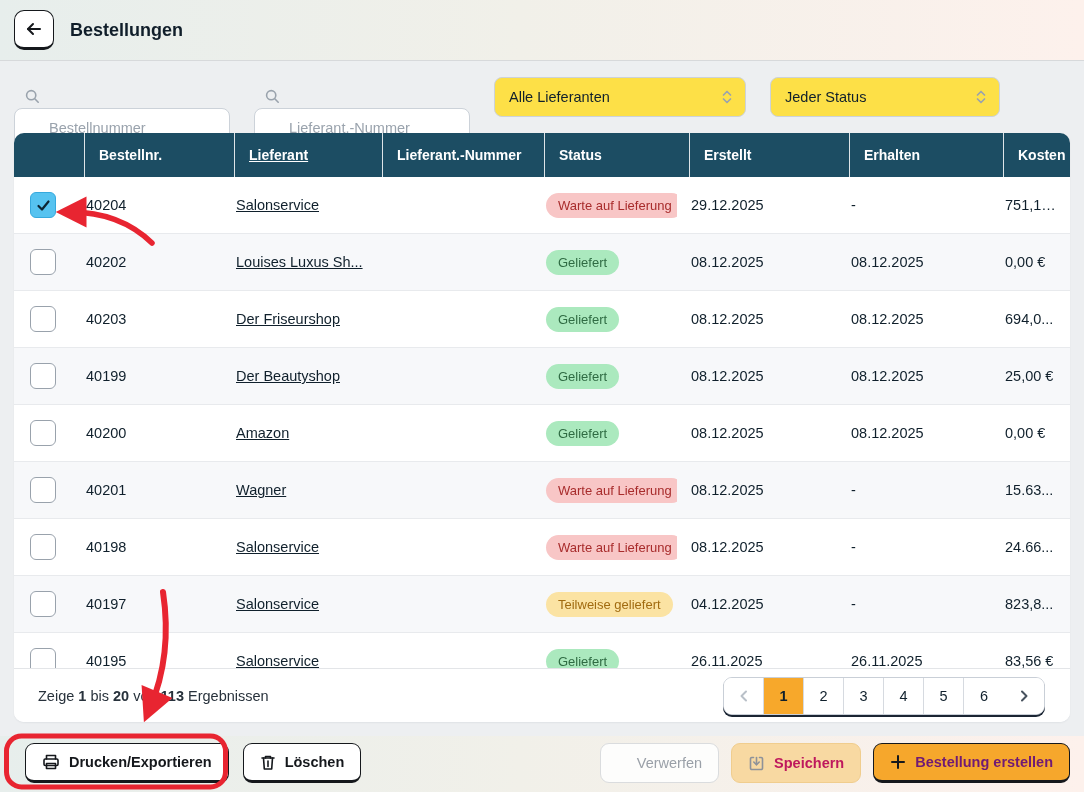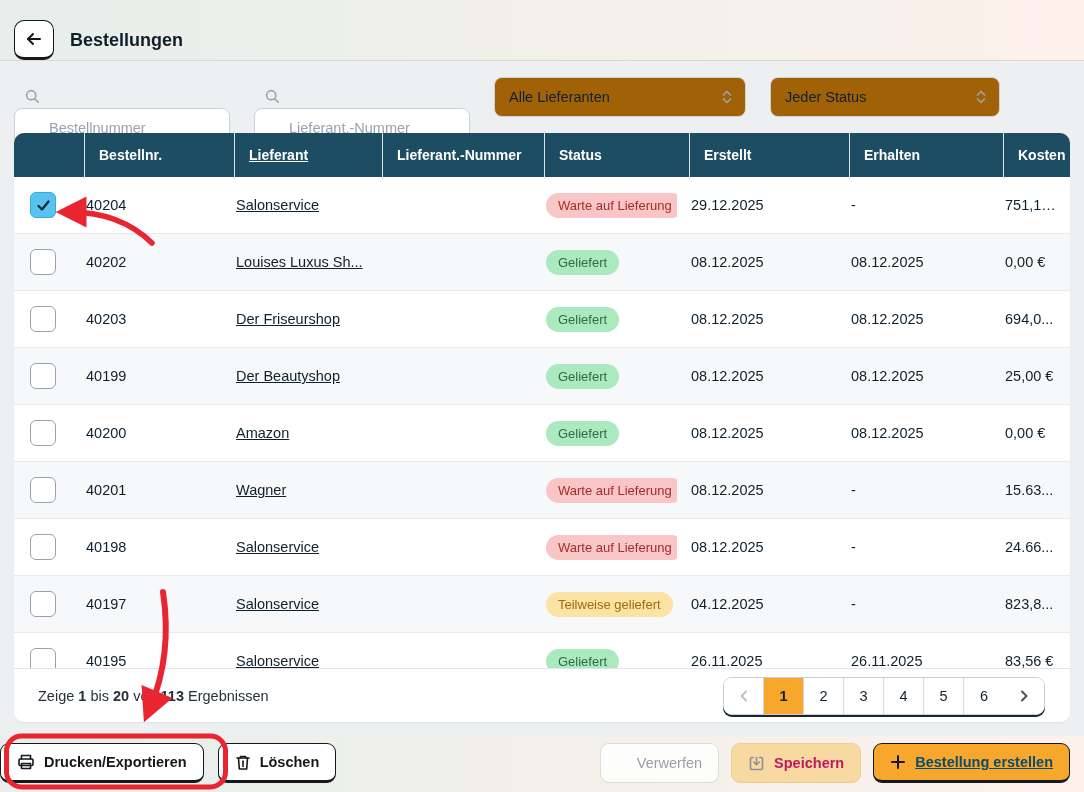--- a/index.html
+++ b/index.html
@@ -4,37 +4,37 @@
 <style>
   * { margin:0; padding:0; box-sizing:border-box; }
   html,body { width:1084px; height:792px; }
   body {
     font-family:"Liberation Sans", sans-serif;
     position:relative; overflow:hidden;
     background:linear-gradient(90deg,#e7eeec 0%,#f1f0e9 48%,#fdf1ec 100%);
     color:#10202c;
   }
   
-  .topbar { position:absolute; top:10px; left:0; width:948px; height:60px;
+  .topbar { position:absolute; top:0; left:0; width:948px; height:60px;
     display:flex; align-items:center; padding:0 14px; gap:16px; }
   .back-btn { width:40px; height:40px; background:#fff; border:1.5px solid #15181c;
     border-bottom-width:3px; border-radius:10px; display:flex; align-items:center;
     justify-content:center; cursor:pointer; }
   .page-title { font-size:18px; font-weight:700; color:#101e2a; }
   
   .content-panel { position:absolute; top:60px; left:0; width:1084px; height:676px;
     background:#edeff1; border-top:1px solid #d7d9db; }
   
   .filters { position:absolute; top:77px; left:14px; display:flex; gap:24px; }
   .search-wrap { position:relative; }
   .search-wrap .mag { position:absolute; left:11px; top:12px; color:#9aa3ad; }
   .search-input { width:216px; height:40px; border:1px solid #ccd2d9; border-radius:8px;
     background:#fff; padding:0 10px 0 34px; font-size:14.5px; font-family:inherit; color:#10202c;margin-top:31px; }
   .search-input::placeholder { color:#9aa3ad; }
-  .select-box { height:40px; background:#a16207; border:1px solid #ccd2d9; border-radius:8px;
+  .select-box { height:40px; background:#fde047; border:1px solid #ccd2d9; border-radius:8px;
     display:flex; align-items:center; justify-content:space-between; padding:0 12px 0 14px;
     font-size:14.5px; cursor:pointer; color:#10202c; }
   .select-supplier { width:252px; }
   .select-status { width:230px; }
   .updown { color:#9aa3ad; }
   
   .table-card { position:absolute; top:133px; left:14px; width:1056px; height:589px;
     background:#fff; border-radius:10px; display:flex; flex-direction:column; overflow:hidden;
     box-shadow:0 1px 2px rgba(16,32,44,.06); }
   .thead { display:flex; height:44px; flex:none; background:#1c4d63; color:#fff;
@@ -71,28 +71,28 @@
   .pager { display:flex; border:1px solid #c9cfd7; border-radius:9px; overflow:hidden;
     box-shadow:0 2px 0 0 #1b2533; background:#fff; }
   .page-btn { width:40px; height:36px; background:#fff; border:none; border-right:1px solid #d6dae0;
     font-family:inherit; font-size:14.5px; color:#10202c; cursor:pointer;
     display:flex; align-items:center; justify-content:center; }
   .page-btn:last-child { border-right:none; }
   .page-btn.active { background:#f7a82b; font-weight:600; }
   .page-btn.nav { color:#47525e; }
   .page-btn.disabled { color:#b9c0c8; box-shadow:inset 0 -2px 0 #fff; cursor:default; }
   
-  .bottom-left { position:absolute; top:743px; left:0; display:flex; gap:14px; }
+  .bottom-left { position:absolute; top:743px; left:25px; display:flex; gap:14px; }
   .bottom-right { position:absolute; top:743px; right:14px; display:flex; gap:12px; }
   .btn { height:40px; border-radius:9px; font-family:inherit; font-size:14.5px; font-weight:600;
     display:flex; align-items:center; gap:9px; padding:0 16px; cursor:pointer; }
   .btn-outline { background:#fff; border:1.5px solid #15181c; border-bottom-width:3px; color:#15181c; }
   .btn-discard { background:#fdfdfc; border:1px solid #dadcde; color:#9aa0a8; font-weight:500;padding-left:36px; }
   .btn-save { background:#f8d9a2; border:1px solid #f0cd8e; color:#be185d; }
-  .btn-primary { background:#f6a72c; border:1.5px solid #15181c; border-bottom-width:3px; color:#0c4a6e;text-decoration:underline; }
+  .btn-primary { background:#f6a72c; border:1.5px solid #15181c; border-bottom-width:3px; color:#701a75; }
   
   .annotations { position:absolute; inset:0; width:1084px; height:792px; pointer-events:none; z-index:50; }
   svg.ic { display:block; }
 </style>
 </head>
 <body>
 
 <div class="topbar">
   <button class="back-btn">
     <svg class="ic" width="20" height="20" viewBox="0 0 20 20" fill="none" stroke="#15181c" stroke-width="2" stroke-linecap="round" stroke-linejoin="round">

